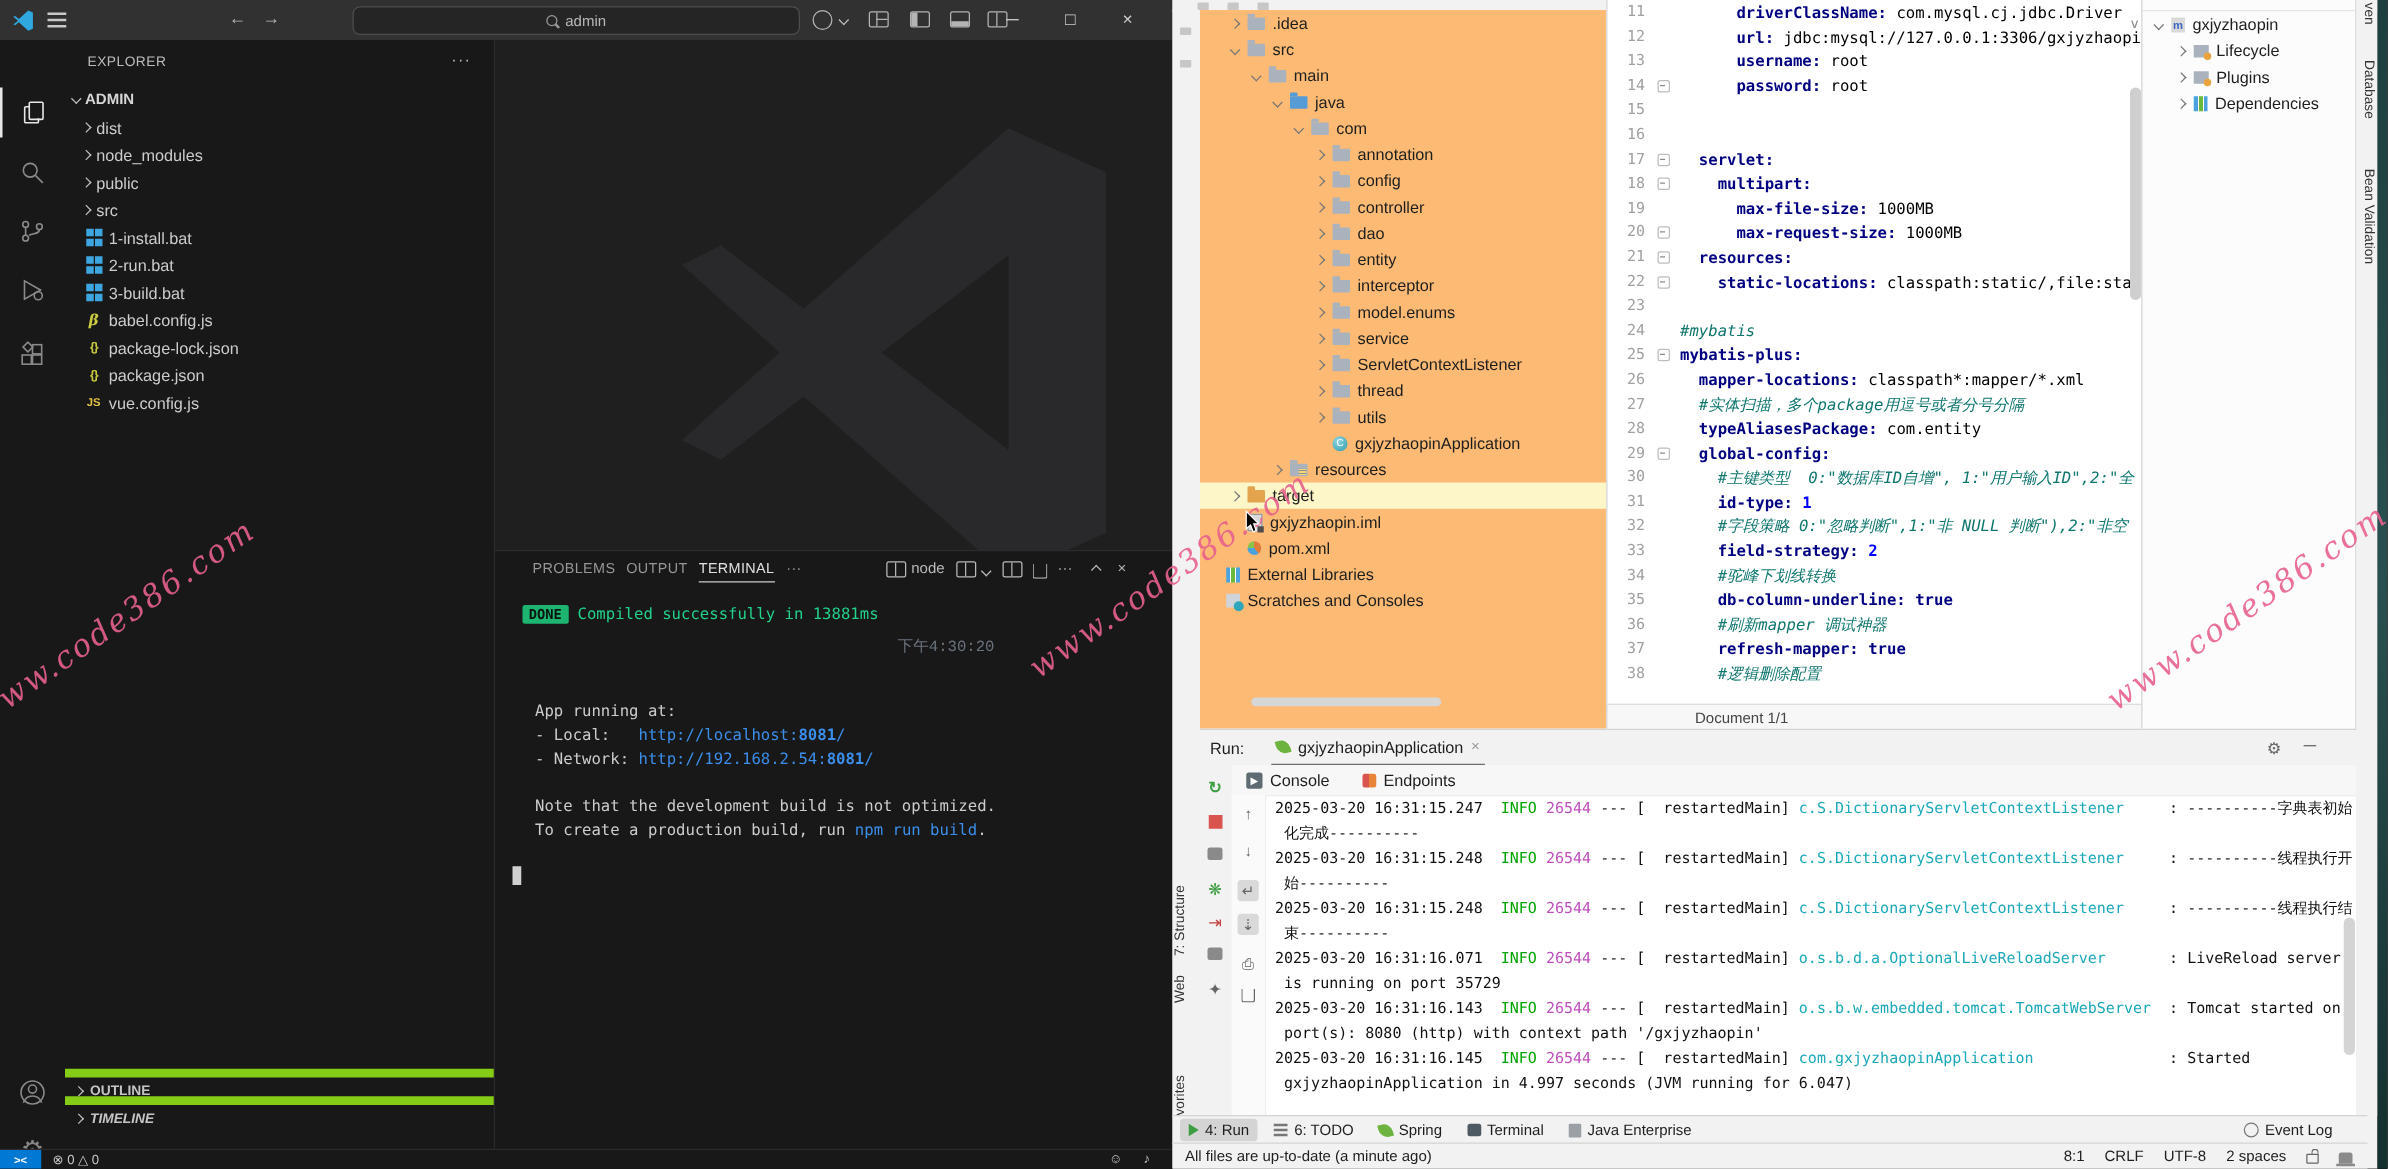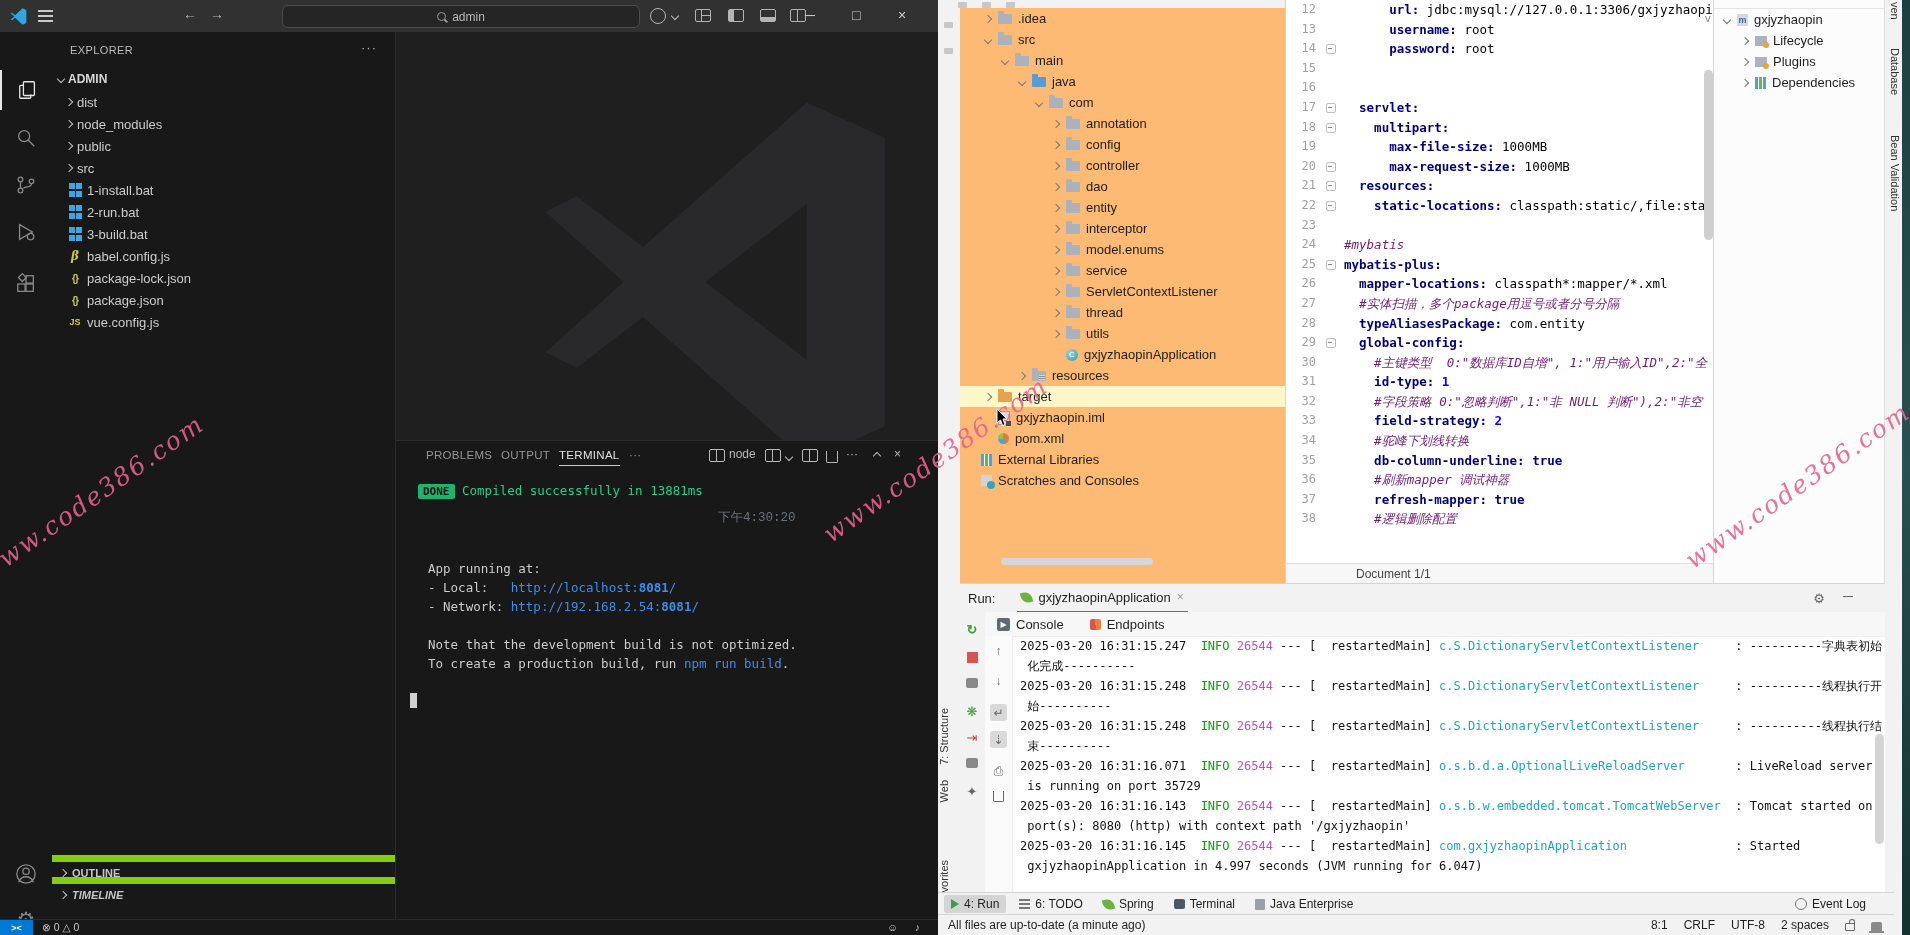--- a/index.html
+++ b/index.html
@@ -102,21 +102,21 @@
   #mouse-cursor{position:absolute;z-index:60;}
   
   #ed{position:absolute;left:347px;top:0;width:428px;height:563px;background:#fff;border-left:1px solid #d4d4d4;overflow:hidden;font-family:"DejaVu Sans Mono",monospace;font-size:12.5px;}
   .edrow{position:relative;height:19.6px;line-height:19.6px;white-space:pre;}
   .edrow .ln{position:absolute;left:0;width:30px;text-align:right;color:#a0a0a0;font-size:12px;}
   .edrow .fold{position:absolute;left:40px;top:5px;width:8px;height:8px;border:1px solid #bdbdbd;border-radius:2px;background:#fff;}
   .edrow .fold::after{content:"";position:absolute;left:1px;top:3px;width:4px;height:1px;background:#8a8a8a;}
   .edrow .code{position:absolute;left:58px;}
   .c-k{color:#000080;font-weight:700;}
   .c-v{color:#000;}
-  .c-c{color:#701a75;font-style:italic;}
+  .c-c{color:#0f766e;font-style:italic;}
   .c-n{color:#0000ff;font-weight:700;}
   .c-kw{color:#000080;font-weight:700;}
   #ed-scroll{position:absolute;right:1px;top:70px;width:9px;height:170px;background:#cfcfcf;border-radius:5px;}
   #ed-chev{position:absolute;right:3px;top:12px;color:#8a8a8a;font-size:11px;}
   #docbar{position:absolute;left:347px;top:563px;width:428px;height:20px;background:#f7f7f7;border-top:1px solid #ddd;border-left:1px solid #d4d4d4;font-size:12px;color:#444;display:flex;align-items:center;padding-left:70px;box-sizing:border-box;}
   
   #maven{position:absolute;left:775px;top:0;right:17px;height:583px;background:#fcfcfc;border-left:1px solid #d4d4d4;overflow:hidden;}
   
   #twright{position:absolute;right:0;width:17px;top:0;bottom:42px;background:#f2f2f2;border-left:1px solid #ddd;font-size:11px;color:#333;}
   .vtabr{position:absolute;right:1px;white-space:nowrap;}
@@ -491,20 +491,21 @@
           <span>Scratches and Consoles</span>
         </div>
       </div>
     <div id="proj-hscroll"></div>
     <svg id="mouse-cursor" style="left:58px;top:408px;" width="13" height="19" viewBox="0 0 13 19">
         <path d="M1 1v14l3.5-3 2 5.5 2.5-1-2-5.5H11z" fill="#000" stroke="#fff" stroke-width="1"></path>
       </svg>
 
     <div id="ed">
       <div id="ed-lines">
+          <div class="edrow"><span class="ln">11</span><span class="code"><span class="c-v">      </span><span class="c-k">driverClassName:</span><span class="c-v"> com.mysql.cj.jdbc.Driver</span></span></div>
           <div class="edrow"><span class="ln">12</span><span class="code"><span class="c-v">      </span><span class="c-k">url:</span><span class="c-v"> jdbc:mysql://127.0.0.1:3306/gxjyzhaopi</span></span></div>
           <div class="edrow"><span class="ln">13</span><span class="code"><span class="c-v">      </span><span class="c-k">username:</span><span class="c-v"> root</span></span></div>
           <div class="edrow"><span class="ln">14</span><span class="fold"></span><span class="code"><span class="c-v">      </span><span class="c-k">password:</span><span class="c-v"> root</span></span></div>
           <div class="edrow"><span class="ln">15</span><span class="code"><span class="c-v"></span></span></div>
           <div class="edrow"><span class="ln">16</span><span class="code"><span class="c-v"></span></span></div>
           <div class="edrow"><span class="ln">17</span><span class="fold"></span><span class="code"><span class="c-v">  </span><span class="c-k">servlet:</span></span></div>
           <div class="edrow"><span class="ln">18</span><span class="fold"></span><span class="code"><span class="c-v">    </span><span class="c-k">multipart:</span></span></div>
           <div class="edrow"><span class="ln">19</span><span class="code"><span class="c-v">      </span><span class="c-k">max-file-size:</span><span class="c-v"> 1000MB</span></span></div>
           <div class="edrow"><span class="ln">20</span><span class="fold"></span><span class="code"><span class="c-v">      </span><span class="c-k">max-request-size:</span><span class="c-v"> 1000MB</span></span></div>
           <div class="edrow"><span class="ln">21</span><span class="fold"></span><span class="code"><span class="c-v">  </span><span class="c-k">resources:</span></span></div>

